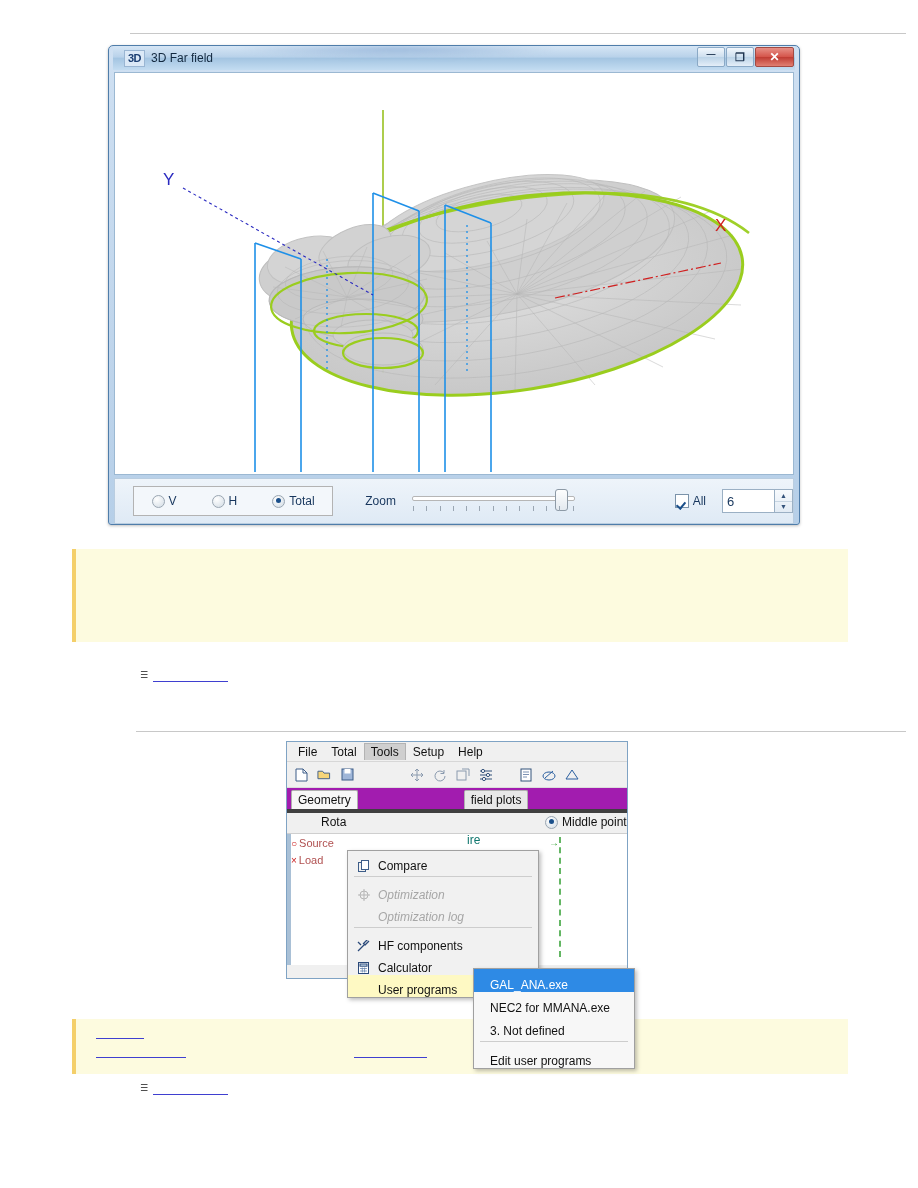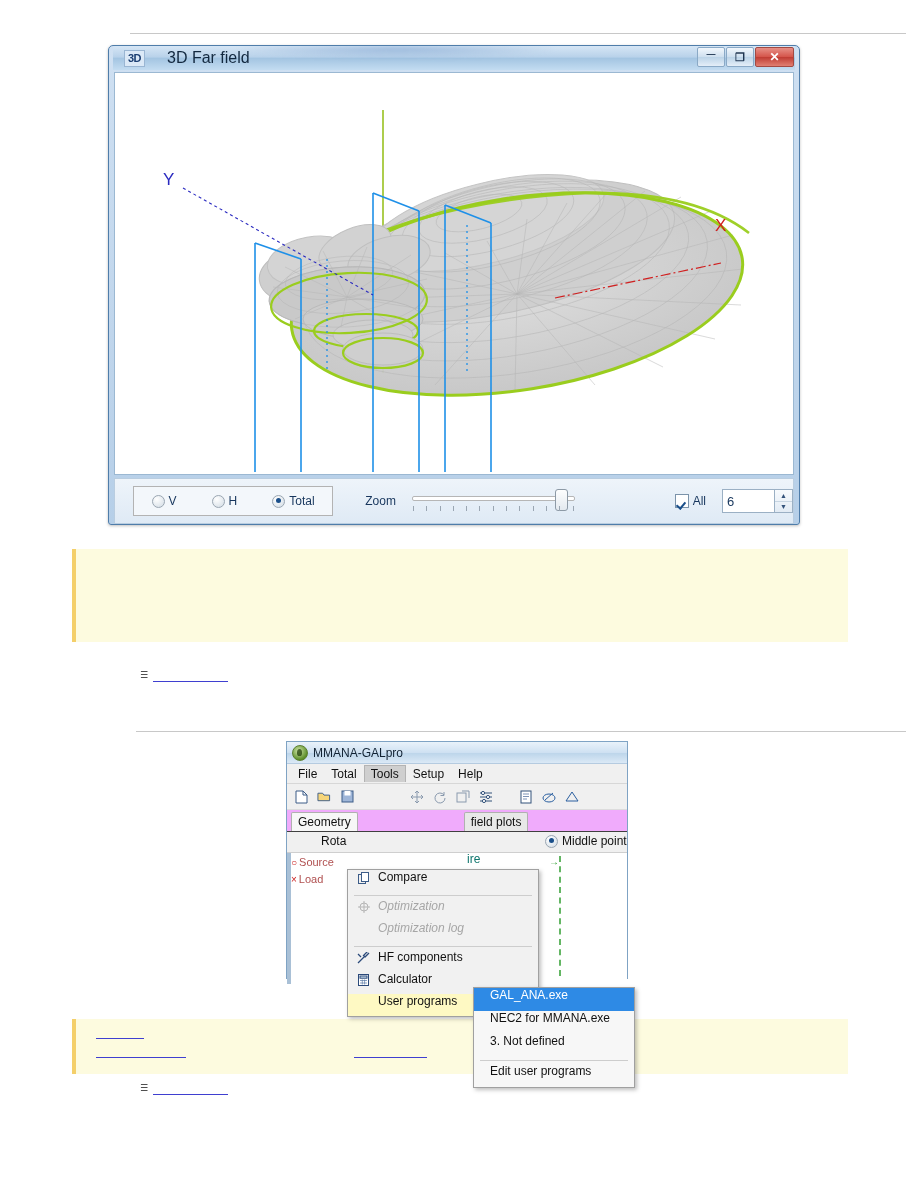--- a/index.html
+++ b/index.html
@@ -43,21 +43,21 @@
     content:"";position:absolute;left:120px;top:0;width:330px;height:13px;
     background:radial-gradient(ellipse at 50% 10%, rgba(110,150,200,.55), rgba(110,150,200,0) 70%);
     filter:blur(2px);
   }
   .app-badge{
     width:19px;height:15px;background:#dbe9f7;color:#1b3f73;
     font-size:11px;font-weight:bold;line-height:15px;text-align:center;
     border:1px solid #9ab6d3;margin-right:6px;letter-spacing:-.5px;
     position:relative;z-index:2;
   }
-  .win-title{font-size:16px;color:#12283f;position:relative;z-index:2;margin-left:16px;}
+  .win-title{font-size:12px;color:#12283f;position:relative;z-index:2;}
   .win-btns{position:absolute;right:1px;top:1px;display:flex;z-index:3;}
   .wbtn{
     width:26px;height:18px;margin-left:1px;
     border:1px solid #8aa9c6;border-radius:2px;
     background:linear-gradient(to bottom,#f2f7fc,#cfe0ef 48%,#bcd4e8 52%,#e4eef8);
     position:relative;
   }
   .wbtn.close{
     width:37px;border-color:#a24a43;
     background:linear-gradient(to bottom,#e79087,#d5564c 48%,#c03d34 52%,#e07f72);
@@ -185,29 +185,29 @@
   .mm-menubar .mi{padding:2px 7px;color:#111;}
   .mm-menubar .mi.active{background:#cfcfcf;border:1px solid #b3b3b3;border-bottom:none;padding:1px 6px;}
   .mm-toolbar{
     height:25px;display:flex;align-items:center;gap:9px;padding-left:7px;
     background:#f0f0f0;border-bottom:1px solid #dcdcdc;
     font-size:14px;color:#33527a;
   }
   .tbi{width:14px;height:14px;display:flex;align-items:center;justify-content:center;}
   .mm-tabs{
     height:21px;display:flex;align-items:flex-end;gap:2px;padding-left:4px;
-    background:#f0abfc;font-size:12px;
+    background:#a21caf;font-size:12px;
   }
   .mm-tab{
     padding:2px 6px;border:1px solid #b0b0b0;border-bottom:none;
     background:#e8e8e8;border-radius:2px 2px 0 0;color:#111;
   }
   .mm-tab.sel{background:#f7f7f7;}
   .mm-body{
-    position:relative;height:152px;background:#ffffff;border-top:1px solid #404040;
+    position:relative;height:152px;background:#ffffff;border-top:4px solid #404040;
     font-size:12px;
   }
   .mm-row1{
     height:20px;background:#f0f0f0;border-bottom:1px solid #cfcfcf;
     display:flex;align-items:center;position:relative;
   }
   .mm-rota{position:absolute;left:34px;top:2px;color:#111;}
   .mm-wire{position:absolute;left:180px;top:20px;color:#0f766e;}
   .mm-midpoint{position:absolute;left:258px;top:2px;display:flex;align-items:center;gap:4px;color:#111;}
   .mm-sourceload{position:absolute;left:4px;top:22px;font-size:11px;color:#b05050;line-height:16px;}
@@ -218,21 +218,21 @@
   }
   .green-arrow{position:absolute;left:262px;top:24px;color:#2f9e2f;font-size:10px;}
 
   
   .menu{
     position:absolute;background:#f1f1f1;border:1px solid #a0a0a0;
     box-shadow:2px 2px 4px rgba(0,0,0,.25);font-size:12px;z-index:30;
   }
   #menu-tools{left:60px;top:37px;width:190px;}
   .menu .item{
-    height:22px;display:flex;align-items:flex-start;gap:7px;padding:0 8px;color:#111;
+    height:22px;display:flex;align-items:flex-end;gap:7px;padding:0 8px;color:#111;
     position:relative;
   }
   .menu .item.dis{color:#a6a6a6;font-style:italic;}
   .menu .item.hl{background:#fef9c3;color:#111;}
   .menu .sep{height:1px;background:#cdcdcd;margin:3px 6px;}
   .menu .ico{width:15px;height:15px;display:flex;align-items:center;justify-content:center;font-size:11px;color:#3c5c88;}
   .menu .arrow{position:absolute;right:7px;font-size:9px;color:#333;}
   #menu-user{
     left:186px;top:155px;width:160px;background:#f7f7f7;
   }
@@ -439,24 +439,20 @@
 
     </div>
   </div>
 
   <div class="notebox" id="note1"></div>
 
   <div class="anchor-ico" style="left:140px;top:671px;">☰</div>
   <div class="linkline" style="left:153px;top:681px;width:75px;"></div>
 
   <div id="winmm">
-    <div class="mm-title">
-      <span class="mm-logo"></span>
-      <span class="mm-title-text">MMANA-GALpro</span>
-    </div>
 
     <div class="mm-menubar">
       <span class="mi">File</span>
       <span class="mi">Total</span>
       <span class="mi active">Tools</span>
       <span class="mi">Setup</span>
       <span class="mi">Help</span>
     </div>
 
     <div class="mm-toolbar">

